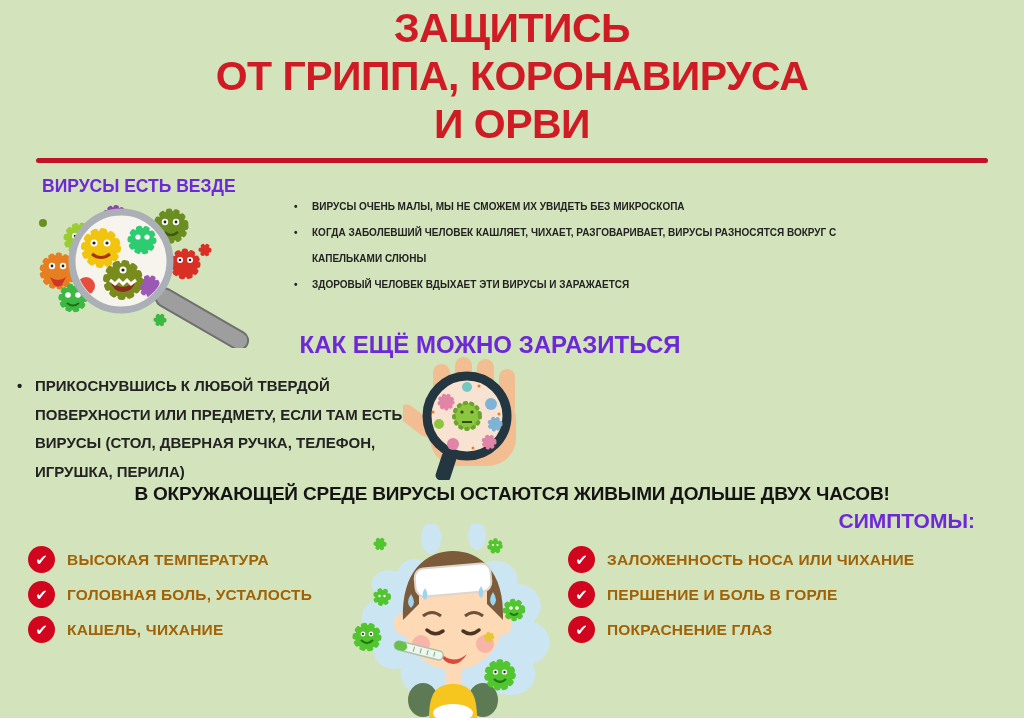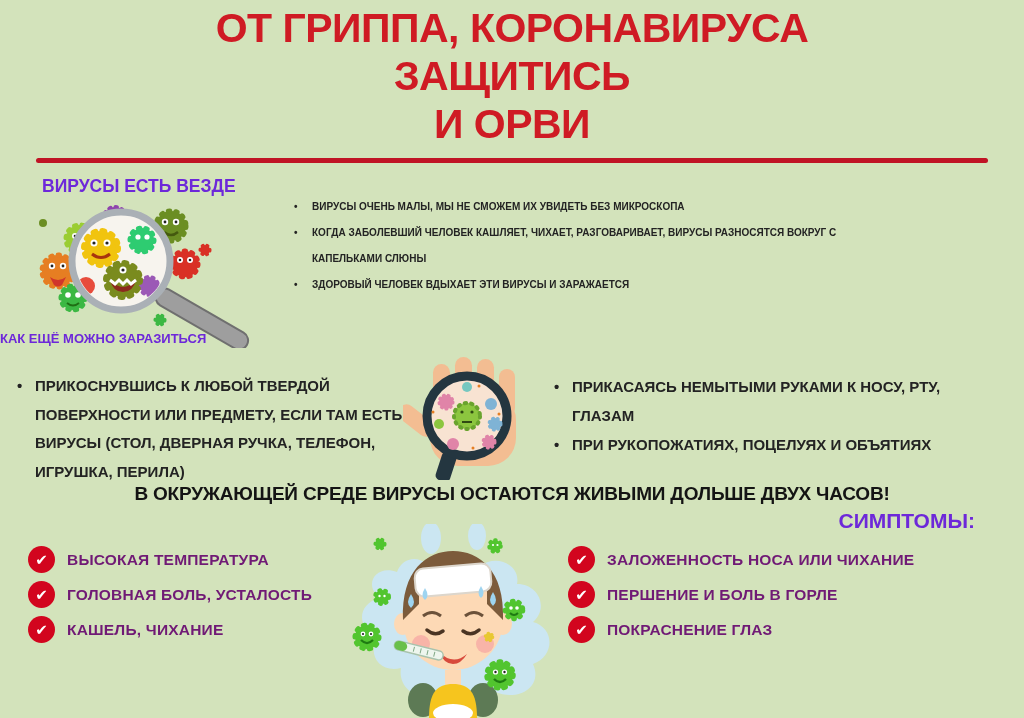--- a/index.html
+++ b/index.html
@@ -9,21 +9,21 @@
     font-family:"Liberation Sans","DejaVu Sans",sans-serif;
     -webkit-font-smoothing:antialiased;
   }
   .title{
     position:absolute;top:4px;left:0;width:1024px;text-align:center;
     color:#cf1b24;font-weight:800;font-size:41px;line-height:48px;letter-spacing:-0.5px;
   }
   .divider{position:absolute;top:158px;left:36px;width:952px;height:5px;background:#c01425;border-radius:3px;}
   .sec-heading{position:absolute;margin:0;color:#6d28d9;font-weight:800;}
   .h-viruses{top:176px;left:42px;font-size:17.5px;}
-  .h-how{top:331px;left:0;width:980px;font-size:13px;}
+  .h-how{top:331px;left:0;width:980px;text-align:center;font-size:24px;}
   .h-symptoms{top:509px;left:0;width:975px;text-align:right;font-size:21px;}
   .banner{
     position:absolute;top:483px;left:0;width:1024px;text-align:center;
     font-size:19px;font-weight:700;color:#141414;letter-spacing:-0.2px;
   }
   ul.bullets{list-style:none;margin:0;padding:0;position:absolute;}
   ul.bullets li{
     position:relative;padding-left:20px;
     font-weight:700;color:#232323;
   }
@@ -39,30 +39,30 @@
   .boy-svg{position:absolute;top:524px;left:335px;}
   .symptoms{position:absolute;}
   .symptoms-left{top:546px;left:28px;}
   .symptoms-right{top:546px;left:568px;}
   .symptom{display:flex;align-items:center;margin-bottom:8px;height:27px;}
   .check{
     flex:0 0 auto;width:27px;height:27px;border-radius:50%;background:#d2051e;
     color:#ffffff;display:flex;align-items:center;justify-content:center;
     font-size:15px;font-weight:900;margin-right:12px;
   }
-  .symptom .label{font-size:15.5px;font-weight:700;color:#701a75;letter-spacing:0.2px;}
+  .symptom .label{font-size:15.5px;font-weight:700;color:#a16207;letter-spacing:0.2px;}
 </style>
 </head>
 <body>
 
 <div id="poster">
 
   <header class="title">
+    <div>ЗАЩИТИСЬ</div>
     <div>ОТ ГРИППА, КОРОНАВИРУСА</div>
-    <div>ЗАЩИТИСЬ</div>
     <div>И ОРВИ</div>
   </header>
 
   <div class="divider"></div>
 
   <h2 class="sec-heading h-viruses">ВИРУСЫ ЕСТЬ ВЕЗДЕ</h2>
 
   <svg class="germs-svg" width="240" height="150" viewBox="0 0 240 150">
     <g>
       <circle cx="15" cy="25" r="4" fill="#6b8e23"></circle>
@@ -190,24 +190,20 @@
       <circle cx="96" cy="58" r="1.5" fill="#e67e22"></circle>
         <circle cx="70" cy="92" r="1.5" fill="#e67e22"></circle>
       <circle cx="64" cy="60" r="13" fill="#8cc63f"></circle>
       <circle cx="64" cy="60" r="13" fill="none" stroke="#6aa32e" stroke-width="4" stroke-dasharray="1.5 5" stroke-linecap="round"></circle>
       <circle cx="59" cy="56" r="1.6" fill="#2f4a12"></circle>
         <circle cx="69" cy="56" r="1.6" fill="#2f4a12"></circle>
       <path d="M59,66 h10" stroke="#2f4a12" stroke-width="2" fill="none"></path>
     </g>
   </svg>
 
-  <ul class="bullets bullets-right">
-    <li>ПРИКАСАЯСЬ НЕМЫТЫМИ РУКАМИ К НОСУ, РТУ, ГЛАЗАМ</li>
-    <li>ПРИ РУКОПОЖАТИЯХ, ПОЦЕЛУЯХ И ОБЪЯТИЯХ</li>
-  </ul>
 
   <div class="banner">В ОКРУЖАЮЩЕЙ СРЕДЕ ВИРУСЫ ОСТАЮТСЯ ЖИВЫМИ ДОЛЬШЕ ДВУХ ЧАСОВ!</div>
 
   <h2 class="sec-heading h-symptoms">СИМПТОМЫ:</h2>
 
   <svg class="boy-svg" width="235" height="194" viewBox="0 0 235 194">
     <path d="M62,48 C40,40 28,62 45,74 C20,80 22,108 45,112 C30,128 44,150 66,144 C62,168 90,180 108,168 C118,182 150,182 160,168 C185,178 208,162 198,140 C220,132 220,104 198,98 C214,84 204,60 182,60 C186,40 160,30 146,42 C134,24 100,24 92,40 C80,30 66,36 62,48 Z" fill="#cbe6f2"></path>
     <ellipse cx="96" cy="14" rx="10" ry="16" fill="#cbe6f2"></ellipse>
     <ellipse cx="142" cy="12" rx="9" ry="14" fill="#cbe6f2"></ellipse>
 

